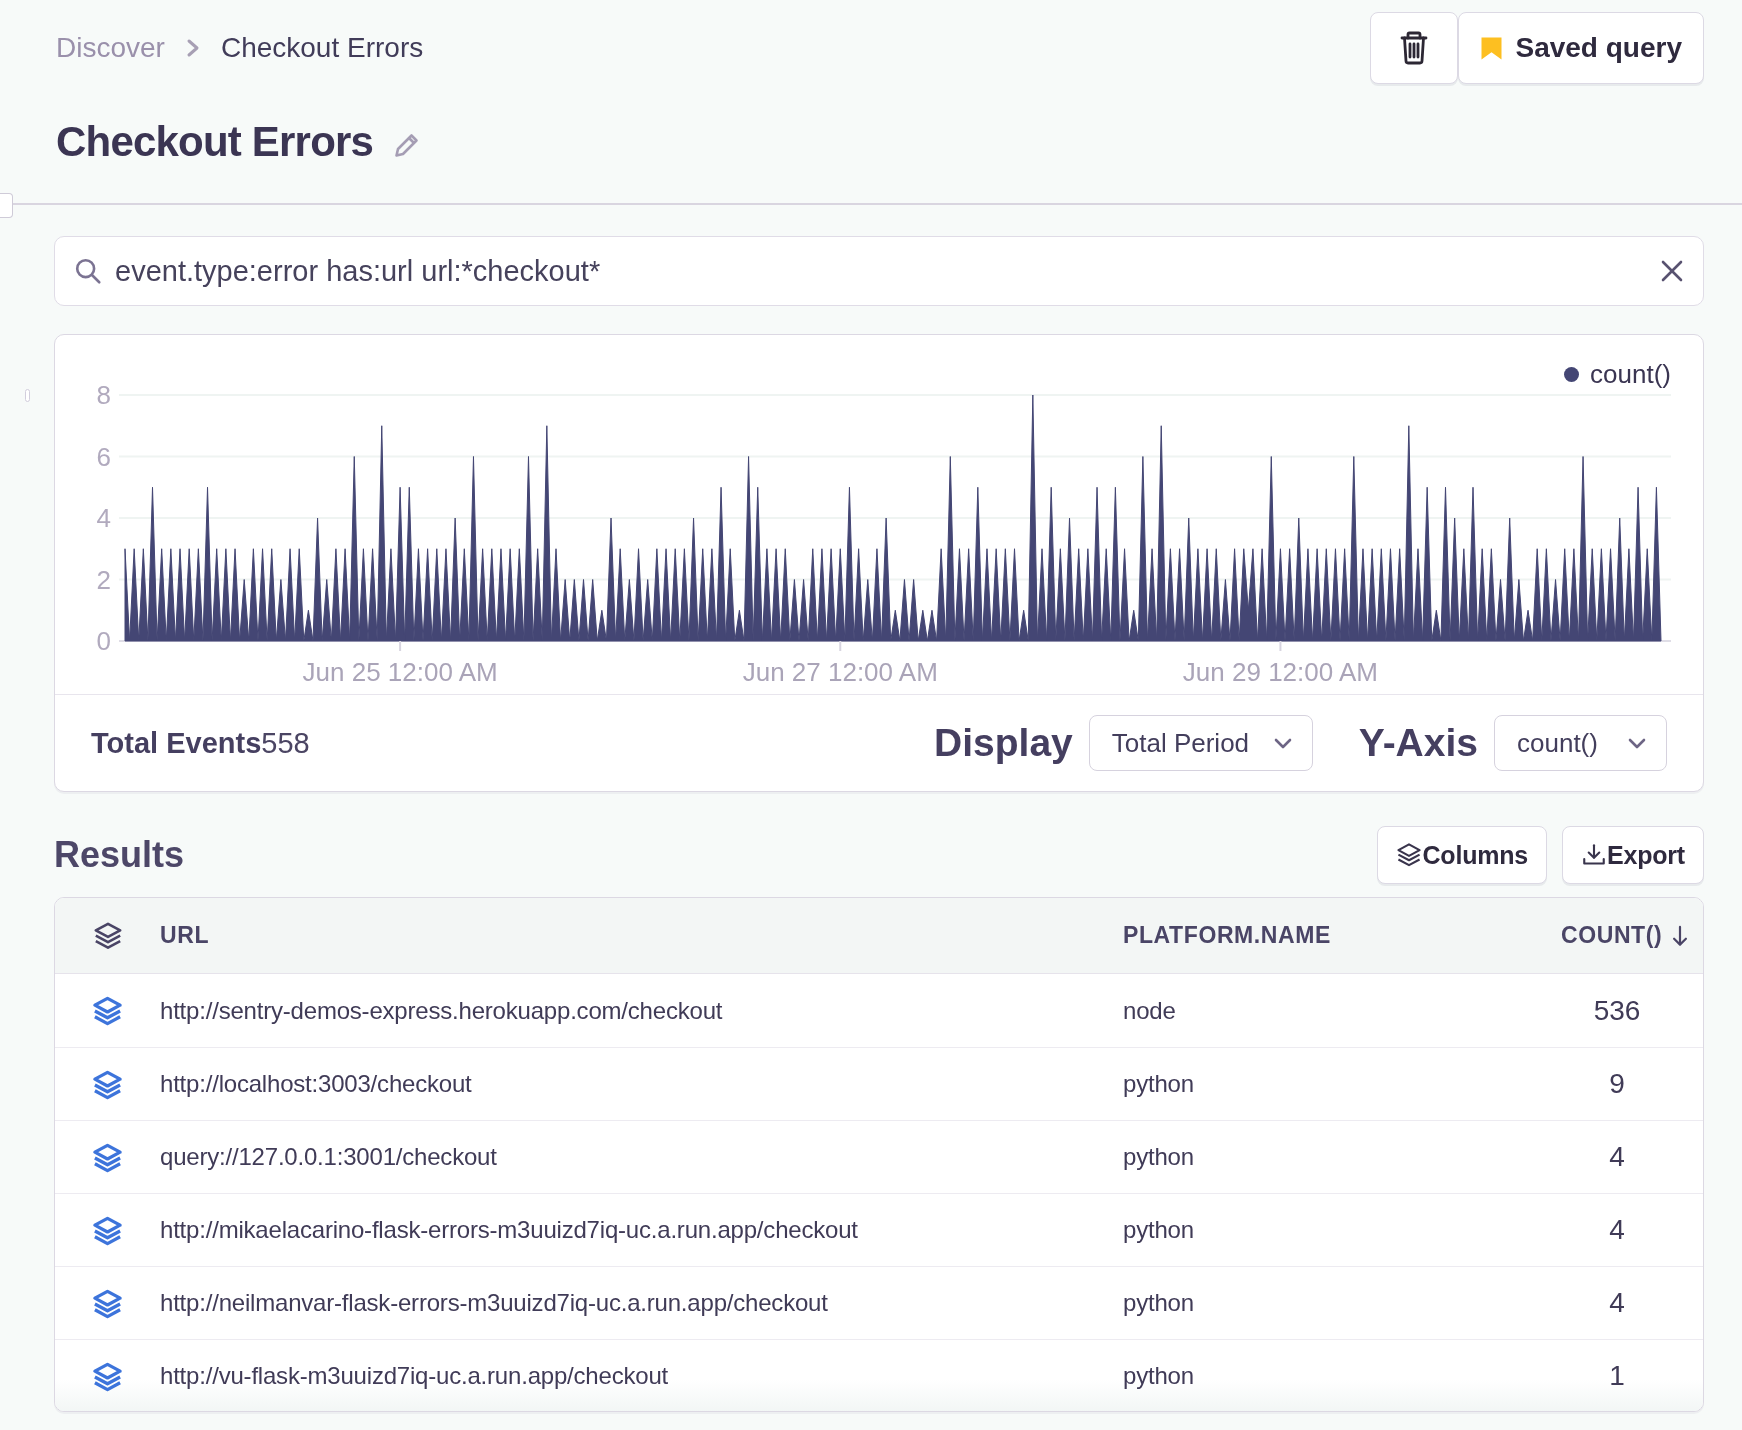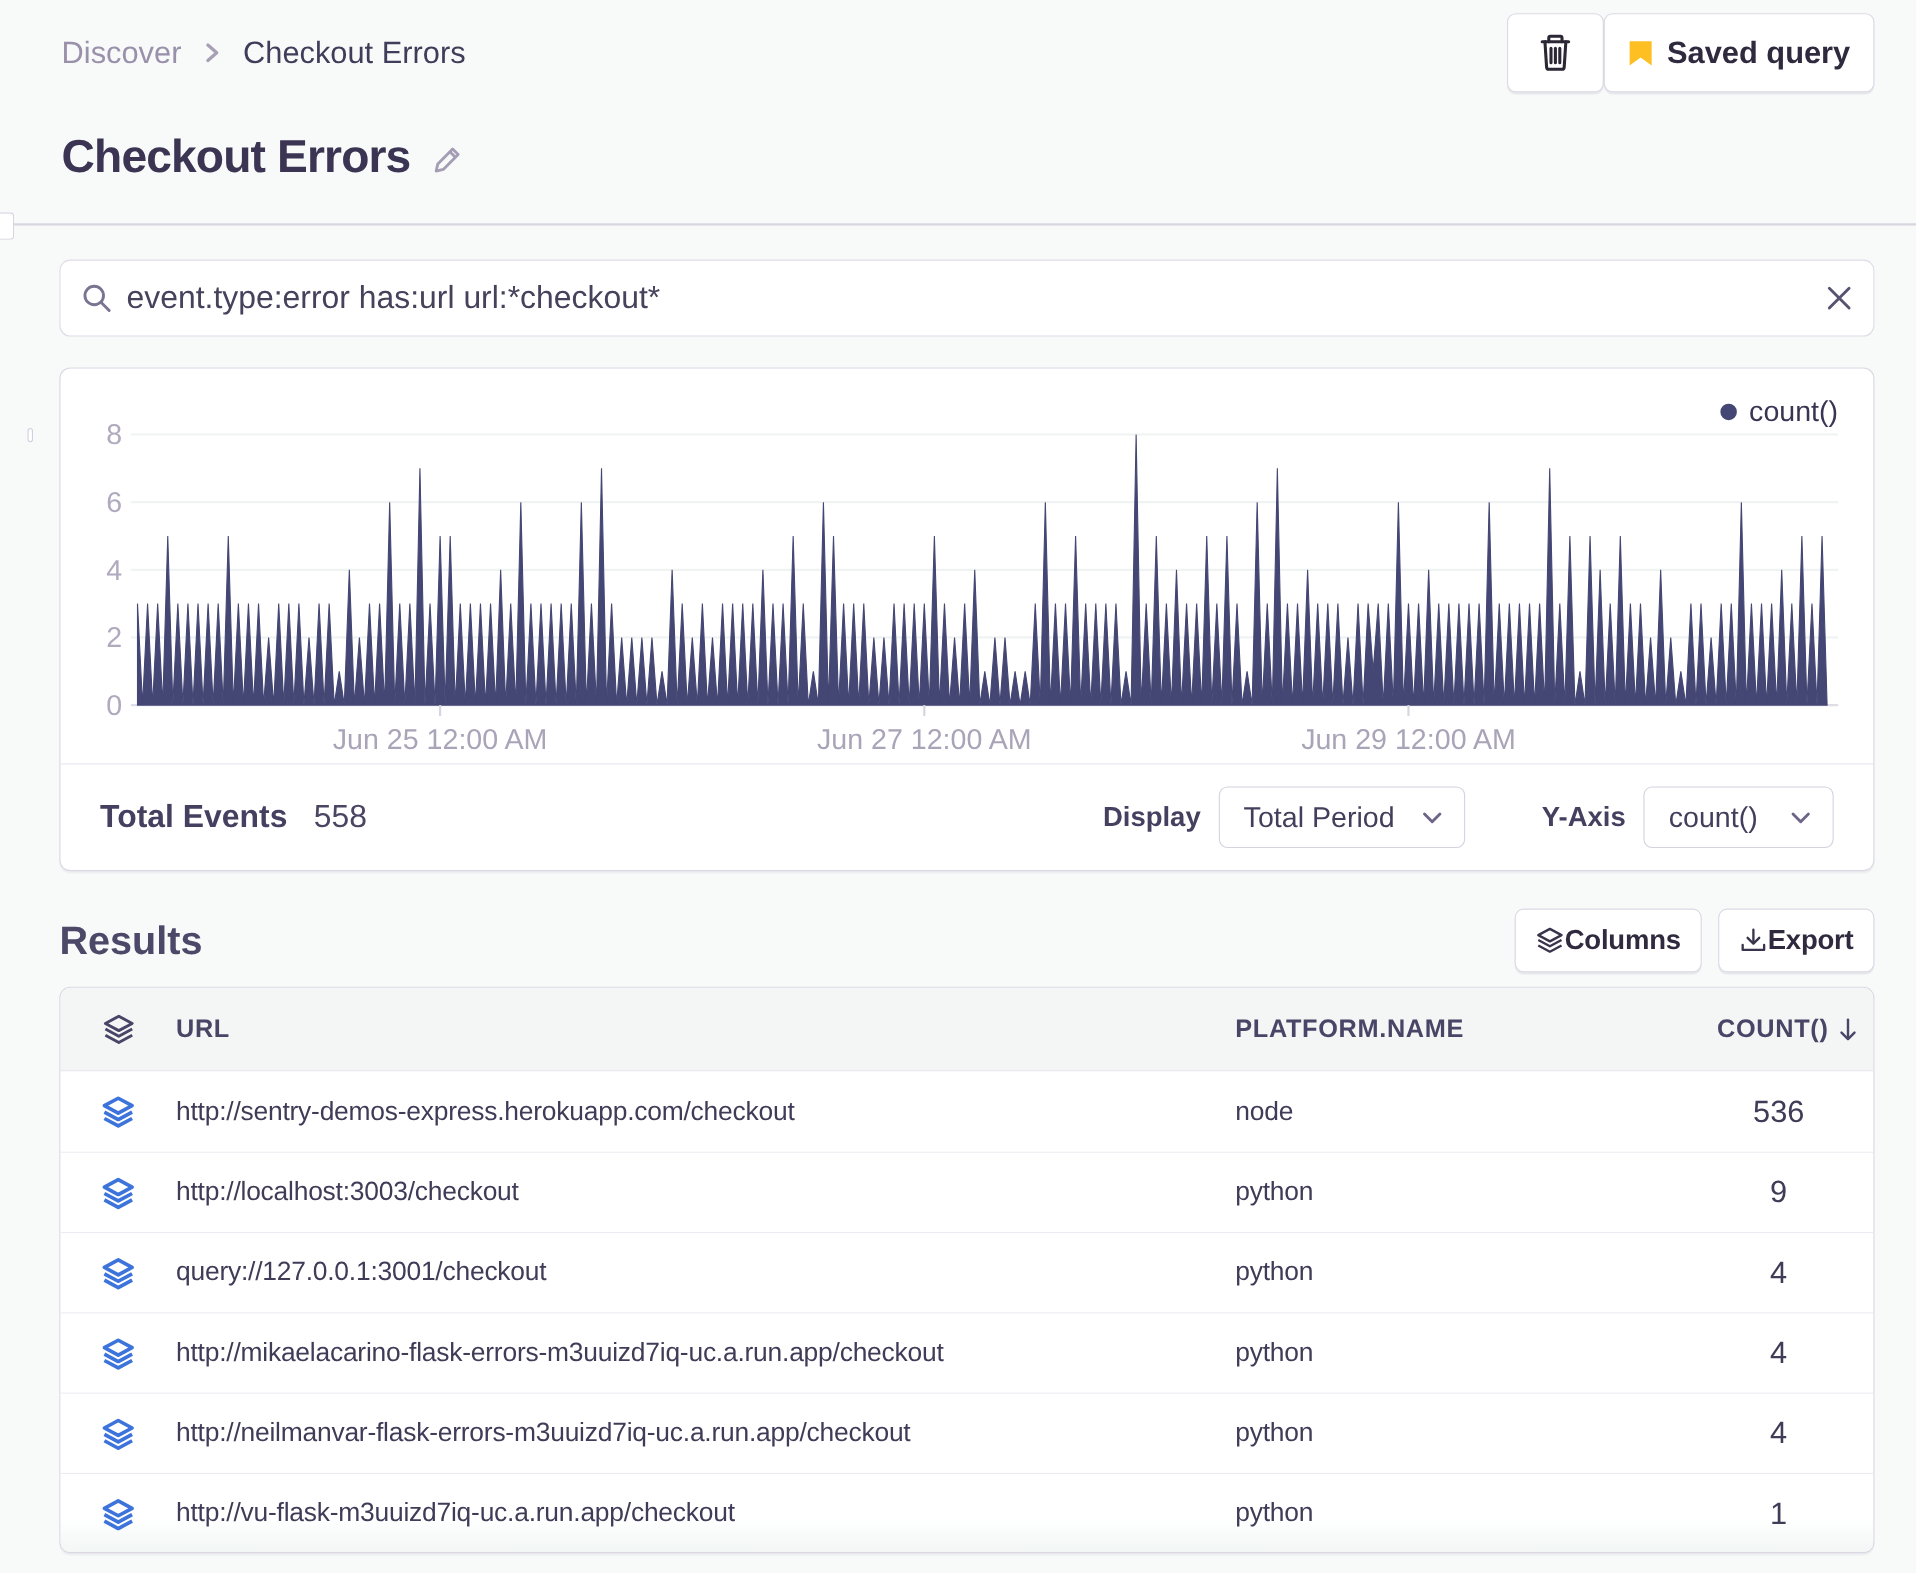--- a/index.html
+++ b/index.html
@@ -58,26 +58,26 @@
   }
   .legend { position:absolute; top:24px; right:32px; display:flex; align-items:center; gap:11px; z-index:2; }
   .legend-dot { width:15px; height:15px; border-radius:50%; background:#444674; }
   .legend-label { font-size:26px; color:#3a3552; }
   .chart-svg { position:absolute; left:0; top:0; }
   .chart-footer {
     position:absolute; left:0; bottom:0; width:100%; height:97px;
     border-top:1.5px solid #e8e5ed;
     display:flex; align-items:center; padding:0 36px;
   }
-  .total-events { display:flex; align-items:baseline; gap:24px; }
+  .total-events { display:flex; align-items:baseline; }
   .total-events-label { font-size:29px; font-weight:bold; color:#453f60; }
   .total-events-value { font-size:29px; color:#4b4563; }
   .footer-controls { margin-left:auto; display:flex; align-items:center; gap:16px; }
   .footer-controls .yaxis-spacer { width:14px; }
-  .control-label { font-size:25px; font-weight:bold; color:#453f60;margin-left:24px; }
+  .control-label { font-size:39px; font-weight:bold; color:#453f60; }
   .dropdown {
     height:56px; background:#fff; border:1.5px solid #d6d2de; border-radius:8px;
     display:flex; align-items:center; padding:0 18px 0 22px; gap:10px; cursor:pointer;
   }
   .dropdown-value { font-size:26px; color:#433e5c; white-space:nowrap; }
   .dd-display { width:224px; }
   .dd-yaxis { width:173px; }
   .dropdown .chev { margin-left:auto; display:flex; }
 
   

